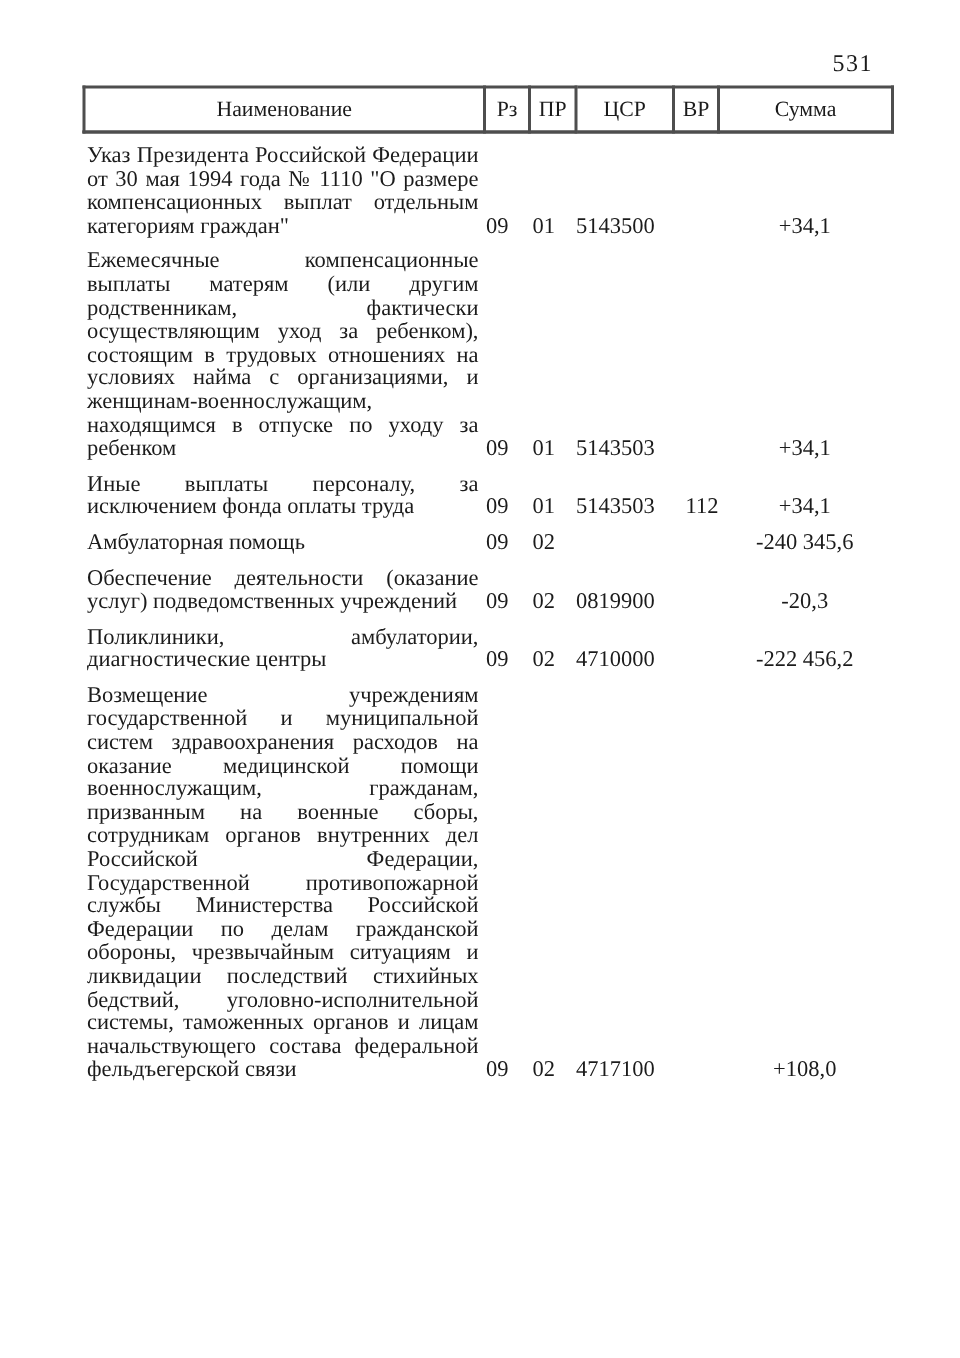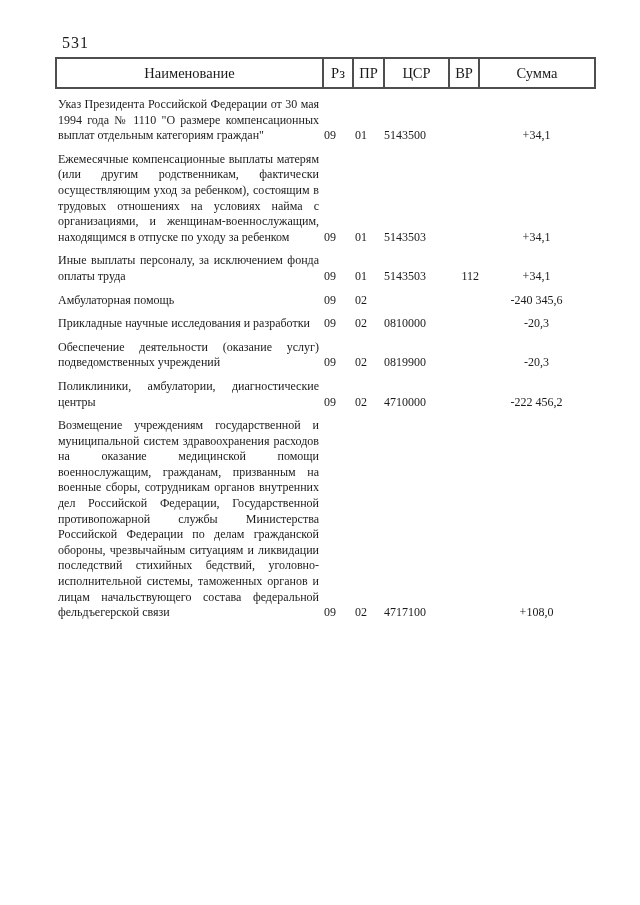--- a/index.html
+++ b/index.html
@@ -10,21 +10,21 @@
     background: #ffffff;
     overflow: hidden;
     font-family: "Liberation Serif", "DejaVu Serif", serif;
     color: #1b1b1b;
   }
   .page-number {
     position: absolute;
     top: 34px;
     left: 62px;
     width: 520px;
-    text-align: left;
+    text-align: right;
     font-size: 16px;
     letter-spacing: 1px;
   }
   table.budget {
     position: absolute;
     left: 55px;
     top: 57px;
     width: 539px;
     border-collapse: collapse;
     table-layout: fixed;
@@ -42,21 +42,21 @@
     height: 28px;
     padding: 0;
     text-align: center;
     vertical-align: middle;
     background: #ffffff;
     margin-top: 24px;
   }
   tbody td {
     vertical-align: bottom;
     padding: 8px 0 0 0;
-    font-size: 12px;
+    font-size: 15px;
     line-height: 15.6px;
     margin-left: 23px;
   }
   td.c-name {
     text-align: justify;
     text-align-last: left;
     padding-left: 2px;
     padding-right: 4px;
   }
   td.c-rz  { padding-left: 1px; }
@@ -118,28 +118,20 @@
     </tr>
         <tr>
       <td class="c-name">Амбулаторная помощь</td>
       <td class="c-rz">09</td>
       <td class="c-pr">02</td>
       <td class="c-csr"></td>
       <td class="c-vr"></td>
       <td class="c-sum">-240&nbsp;345,6</td>
     </tr>
         <tr>
-      <td class="c-name">Прикладные научные исследования и разработки</td>
-      <td class="c-rz">09</td>
-      <td class="c-pr">02</td>
-      <td class="c-csr">0810000</td>
-      <td class="c-vr"></td>
-      <td class="c-sum">-20,3</td>
-    </tr>
-        <tr>
       <td class="c-name">Обеспечение деятельности (оказание услуг) подведомственных учреждений</td>
       <td class="c-rz">09</td>
       <td class="c-pr">02</td>
       <td class="c-csr">0819900</td>
       <td class="c-vr"></td>
       <td class="c-sum">-20,3</td>
     </tr>
         <tr>
       <td class="c-name">Поликлиники, амбулатории, диагностические центры</td>
       <td class="c-rz">09</td>

